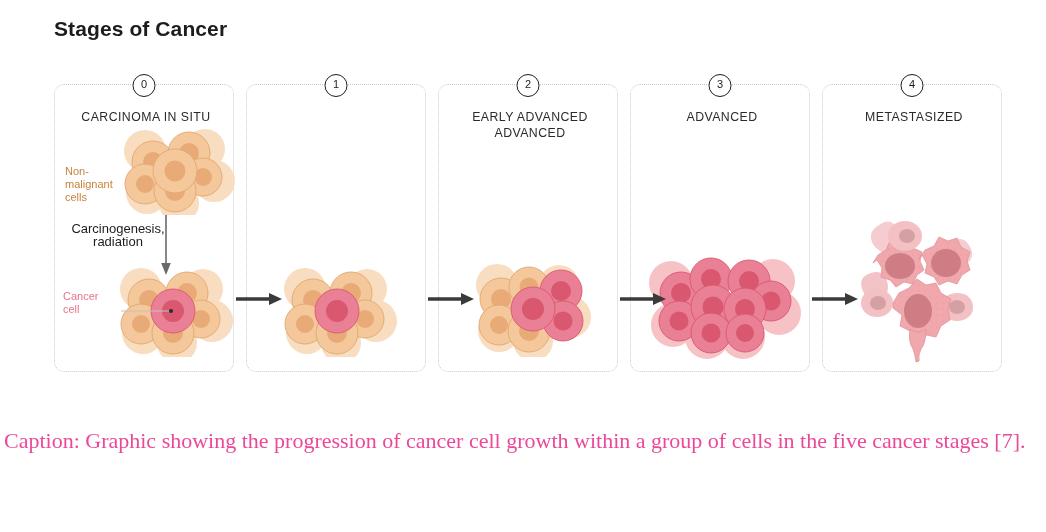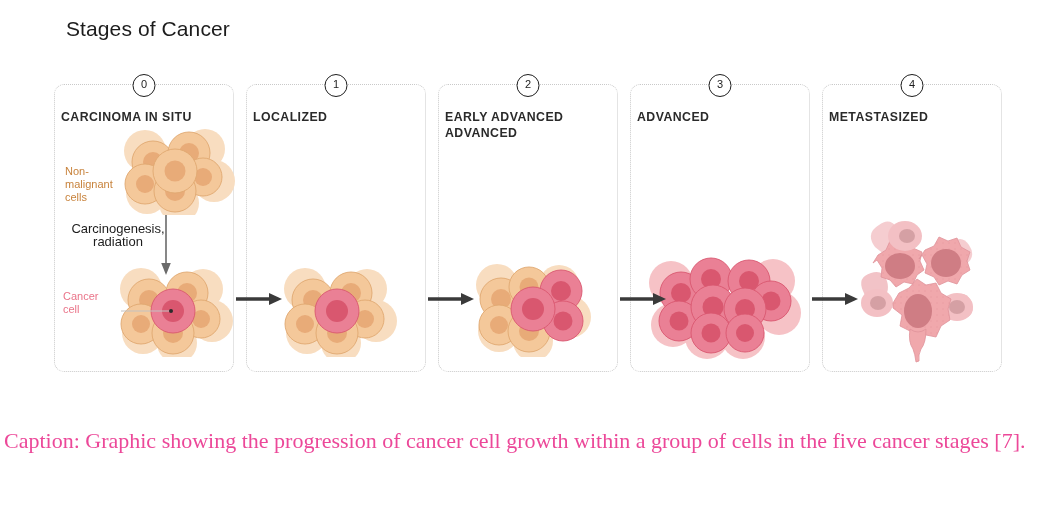--- a/index.html
+++ b/index.html
@@ -10,26 +10,26 @@
   body {
     width: 1046px;
     height: 532px;
     position: relative;
     font-family: "Liberation Sans", sans-serif;
     overflow: hidden;
   }
 
   #figure-title {
     position: absolute;
-    left: 66px;
+    left: 54px;
     top: 17px;
     font-size: 21px;
     color: #1c1c1c;
     letter-spacing: 0.1px;
-    font-weight: 400;
+    font-weight: 700;
   }
 
   #stages-strip {
     position: absolute;
     left: 54px;
     top: 75px;
     width: 948px;
     height: 305px;
   }
 
@@ -64,25 +64,25 @@
     line-height: 19px;
     text-align: center;
     font-weight: 400;
   }
 
   .stage-label {
     position: absolute;
     top: 24px;
     left: 6px;
     right: 2px;
+    text-align: center;
     font-size: 12.3px;
     letter-spacing: 0.45px;
     color: #2a2a2a;
     line-height: 16px;
-    font-weight: bold;
   }
 
   .arrow {
     position: absolute;
     top: 216px;
     width: 48px;
     height: 16px;
   }
   .arrow.a0 { left: 182px; }
   .arrow.a1 { left: 374px; }
@@ -210,21 +210,20 @@
     </svg>
 
     <div class="lbl cancer">
       <div>Cancer</div>
       <div>cell</div>
     </div>
   </div>
 
   <div class="stage-panel p1">
     <div class="stage-badge">1</div>
-    <div class="stage-label">LOCALIZED</div>
 
     <svg class="cellart" style="left:30px; top:182px;" width="122" height="90" viewBox="0 0 122 90">
       <g>
         <circle cx="28" cy="22" r="21" fill="#f8ddc0"></circle>
         <circle cx="90" cy="22" r="20" fill="#f8ddc0"></circle>
         <circle cx="99" cy="54" r="21" fill="#f8ddc0"></circle>
         <circle cx="30" cy="66" r="21" fill="#f8ddc0"></circle>
         <circle cx="64" cy="76" r="20" fill="#f8ddc0"></circle>
 
         <circle cx="36" cy="33" r="21" fill="#f4c89a" stroke="#e0a870" stroke-width="0.9"></circle>

